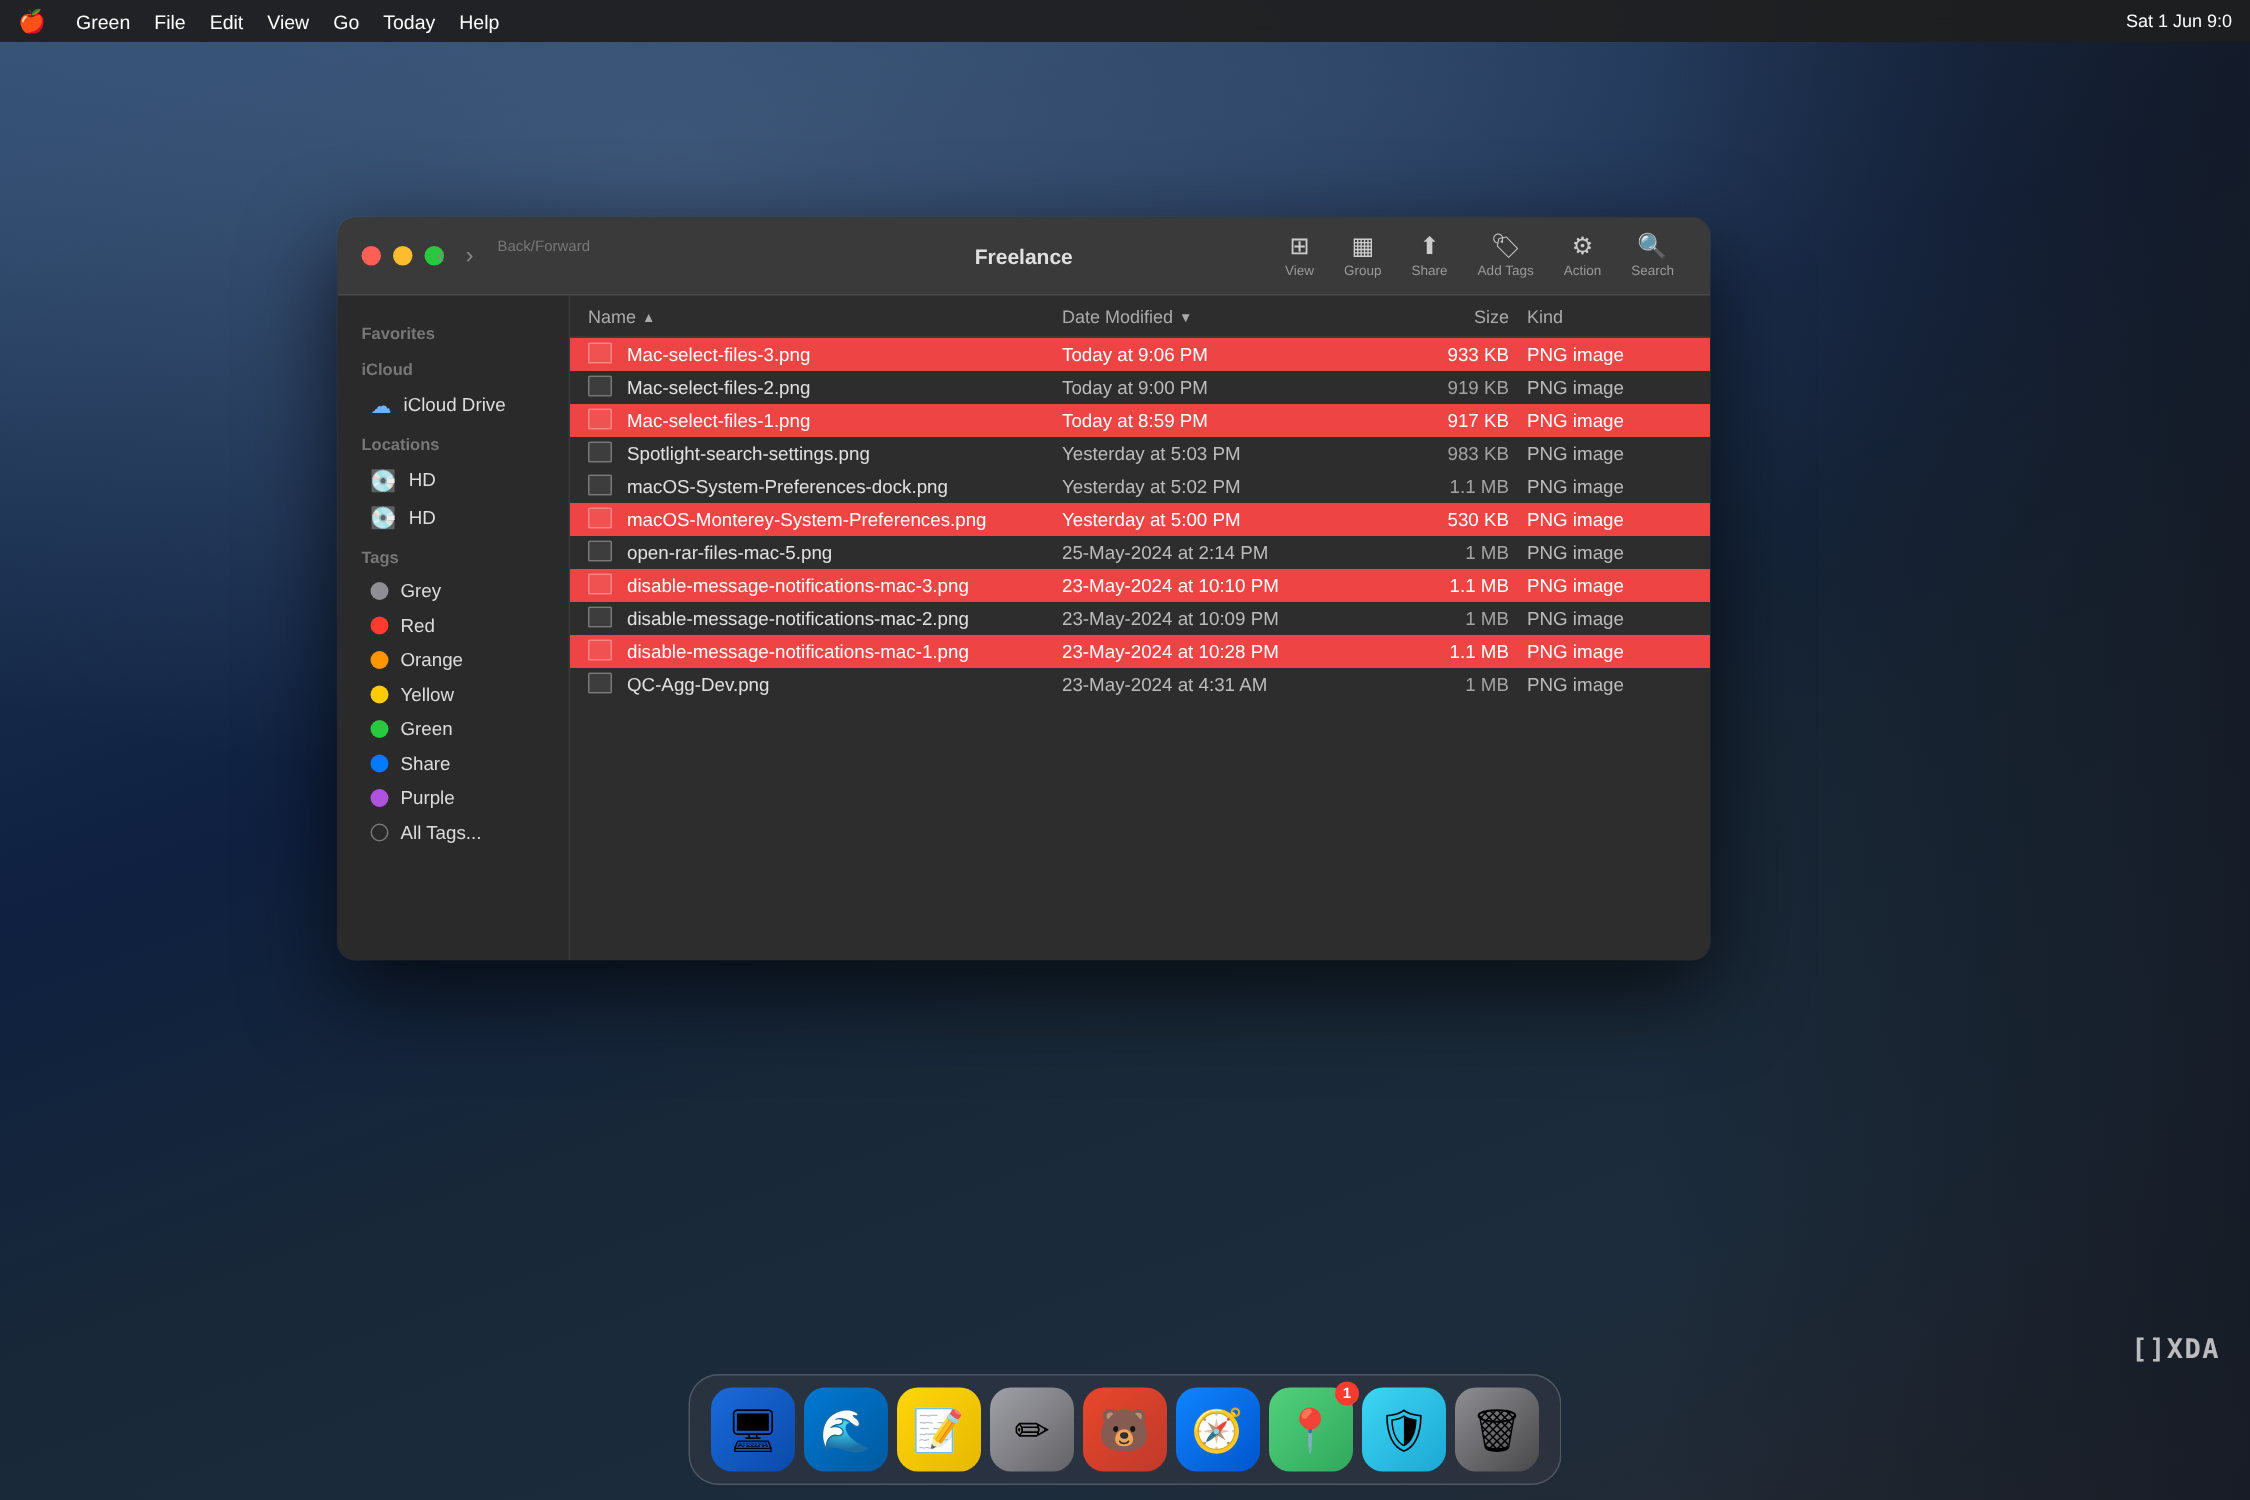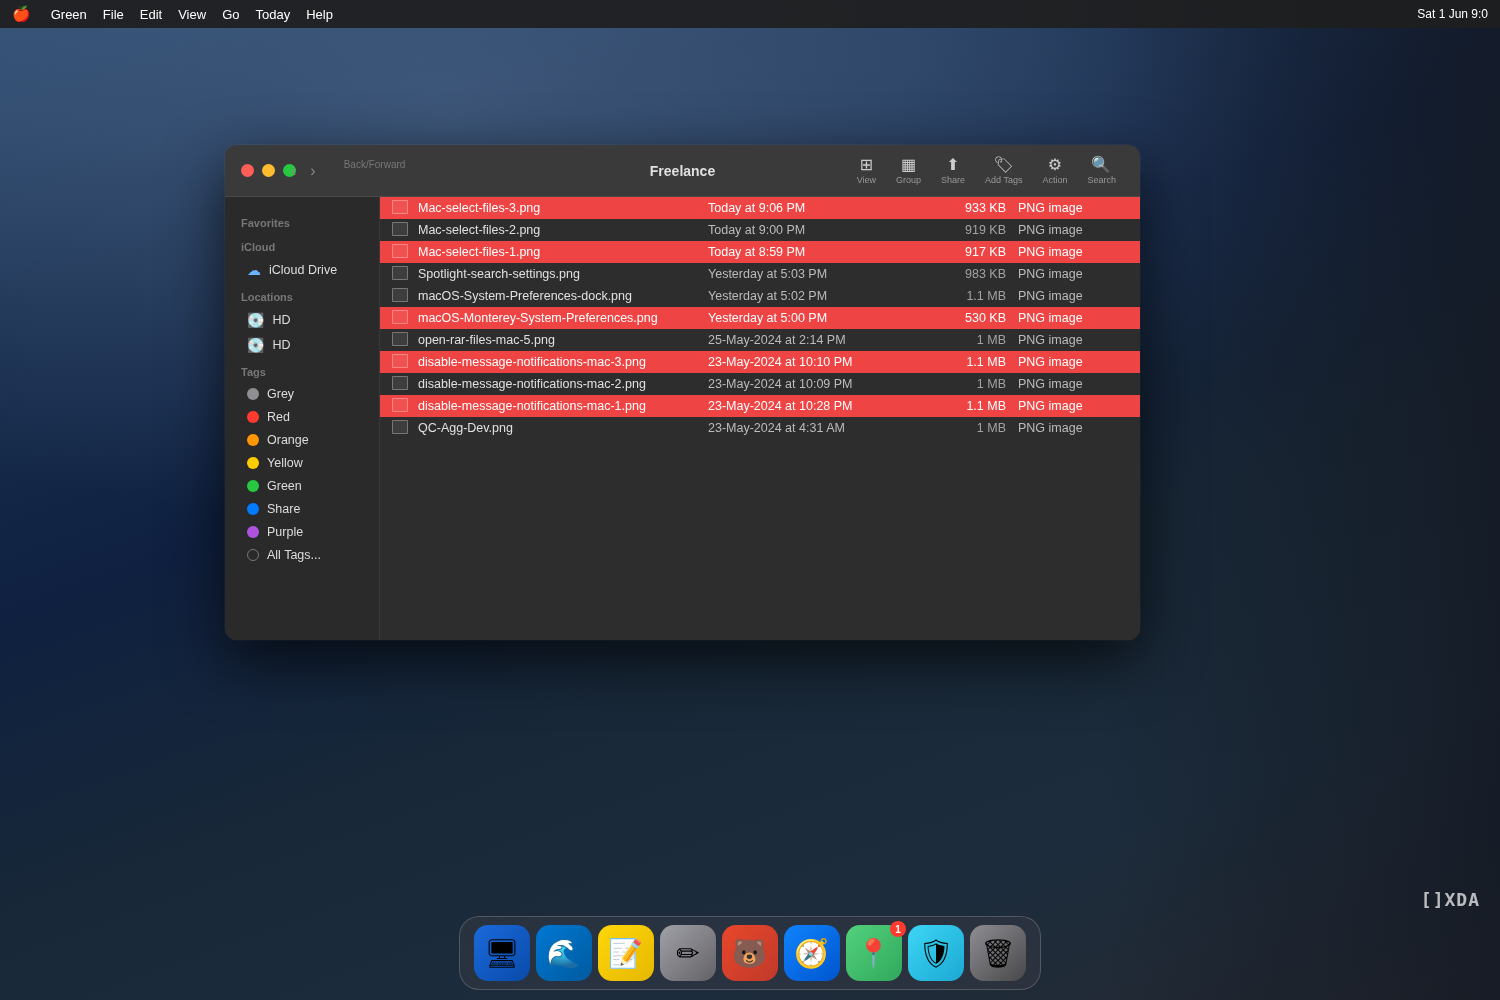--- a/index.html
+++ b/index.html
@@ -361,21 +361,21 @@
   <div class="title-bar">
     <div class="traffic-lights">
       <div class="tl tl-close"></div>
       <div class="tl tl-min"></div>
       <div class="tl tl-max"></div>
     </div>
 
     <div class="toolbar-nav">
       <button class="toolbar-btn">‹</button>
       <button class="toolbar-btn">›</button>
-      <span style="font-size:10px;color:#777;margin-left:20px;">Back/Forward</span>
+      <span style="font-size:10px;color:#777;margin-left:8px;">Back/Forward</span>
     </div>
 
     <div class="toolbar-center">Freelance</div>
 
     <div class="toolbar-right">
       <div class="toolbar-tool">
         <span class="icon">⊞</span>
         <span class="label">View</span>
       </div>
       <div class="toolbar-tool">
@@ -454,20 +454,36 @@
             <span>Purple</span>
           </div>
           <div class="sidebar-item">
             <div style="width: 12px; height: 12px; border: 1px solid rgb(119, 119, 119); border-radius: 50%;"></div>
             <span>All Tags...</span>
           </div>
         </div>
     </div>
 
     <div class="file-list">
+      <div class="col-headers">
+        <div class="col-name">
+          <span>Name</span>
+          <span class="sort-arrow">▲</span>
+        </div>
+        <div class="col-date">
+          <span>Date Modified</span>
+          <span class="sort-arrow">▼</span>
+        </div>
+        <div class="col-size">
+          <span>Size</span>
+        </div>
+        <div class="col-kind">
+          <span>Kind</span>
+        </div>
+      </div>
 
       <div id="file-rows">
           <div class="file-row selected">
     <div class="file-icon">
       <span class="file-icon-img"></span>
     </div>
     <span class="file-name">Mac-select-files-3.png</span>
     <span class="file-date">Today at 9:06 PM</span>
     <span class="file-size">933 KB</span>
     <span class="file-kind">PNG image</span>

